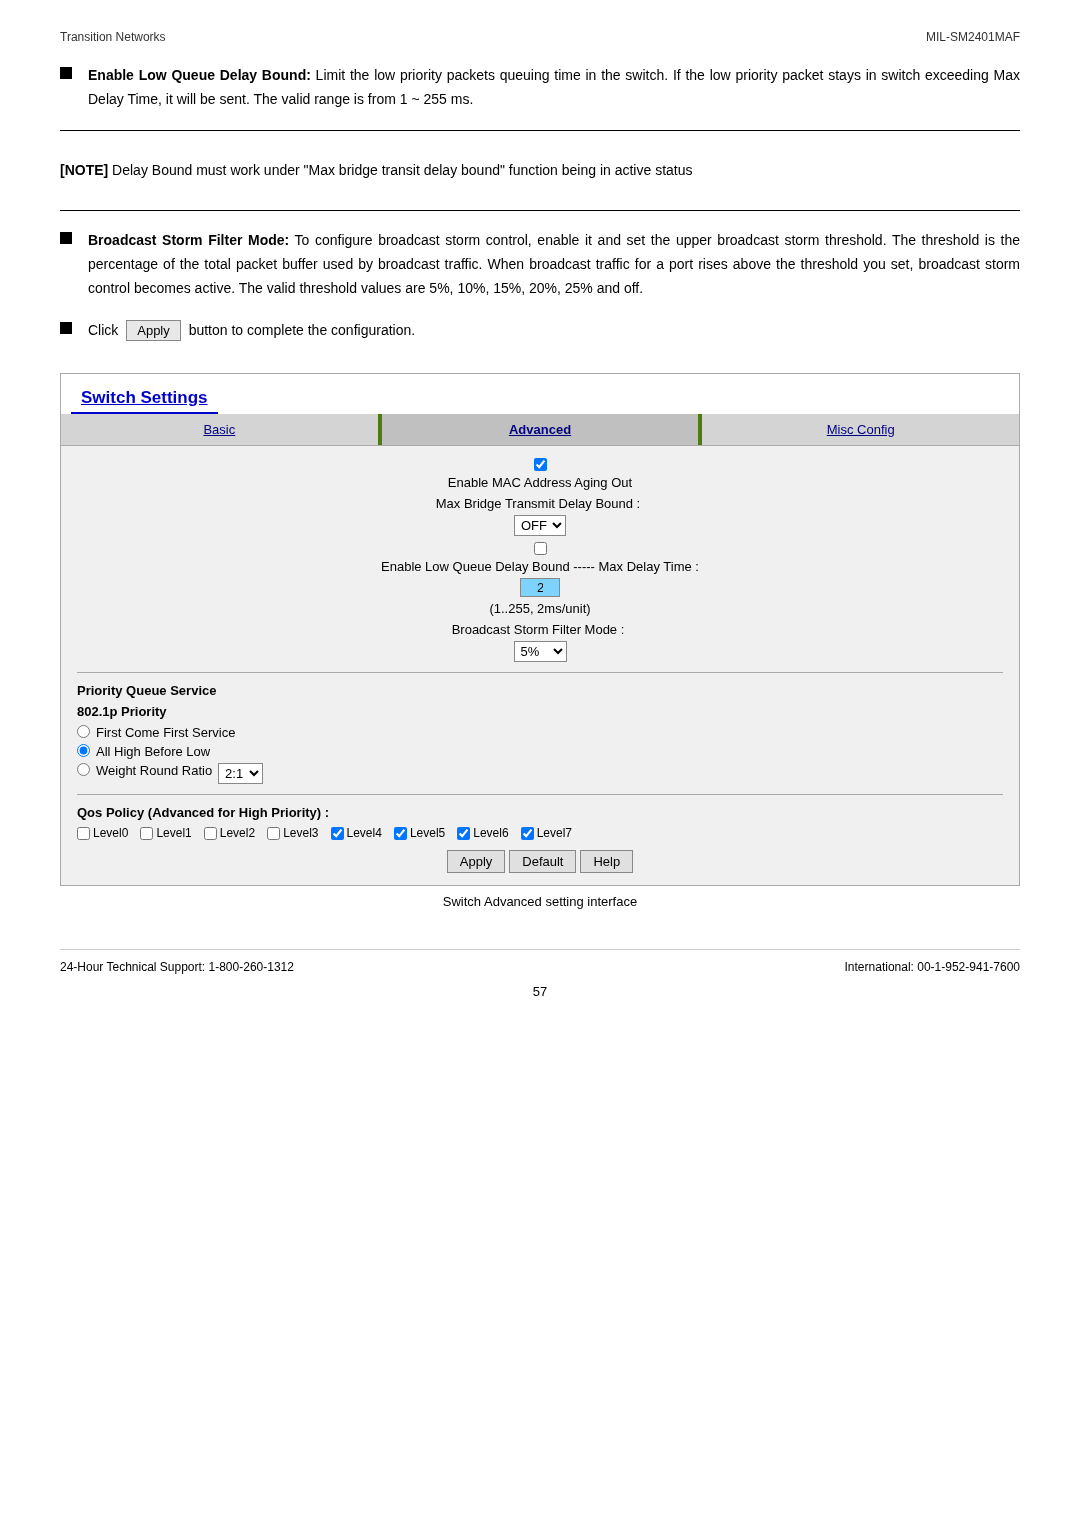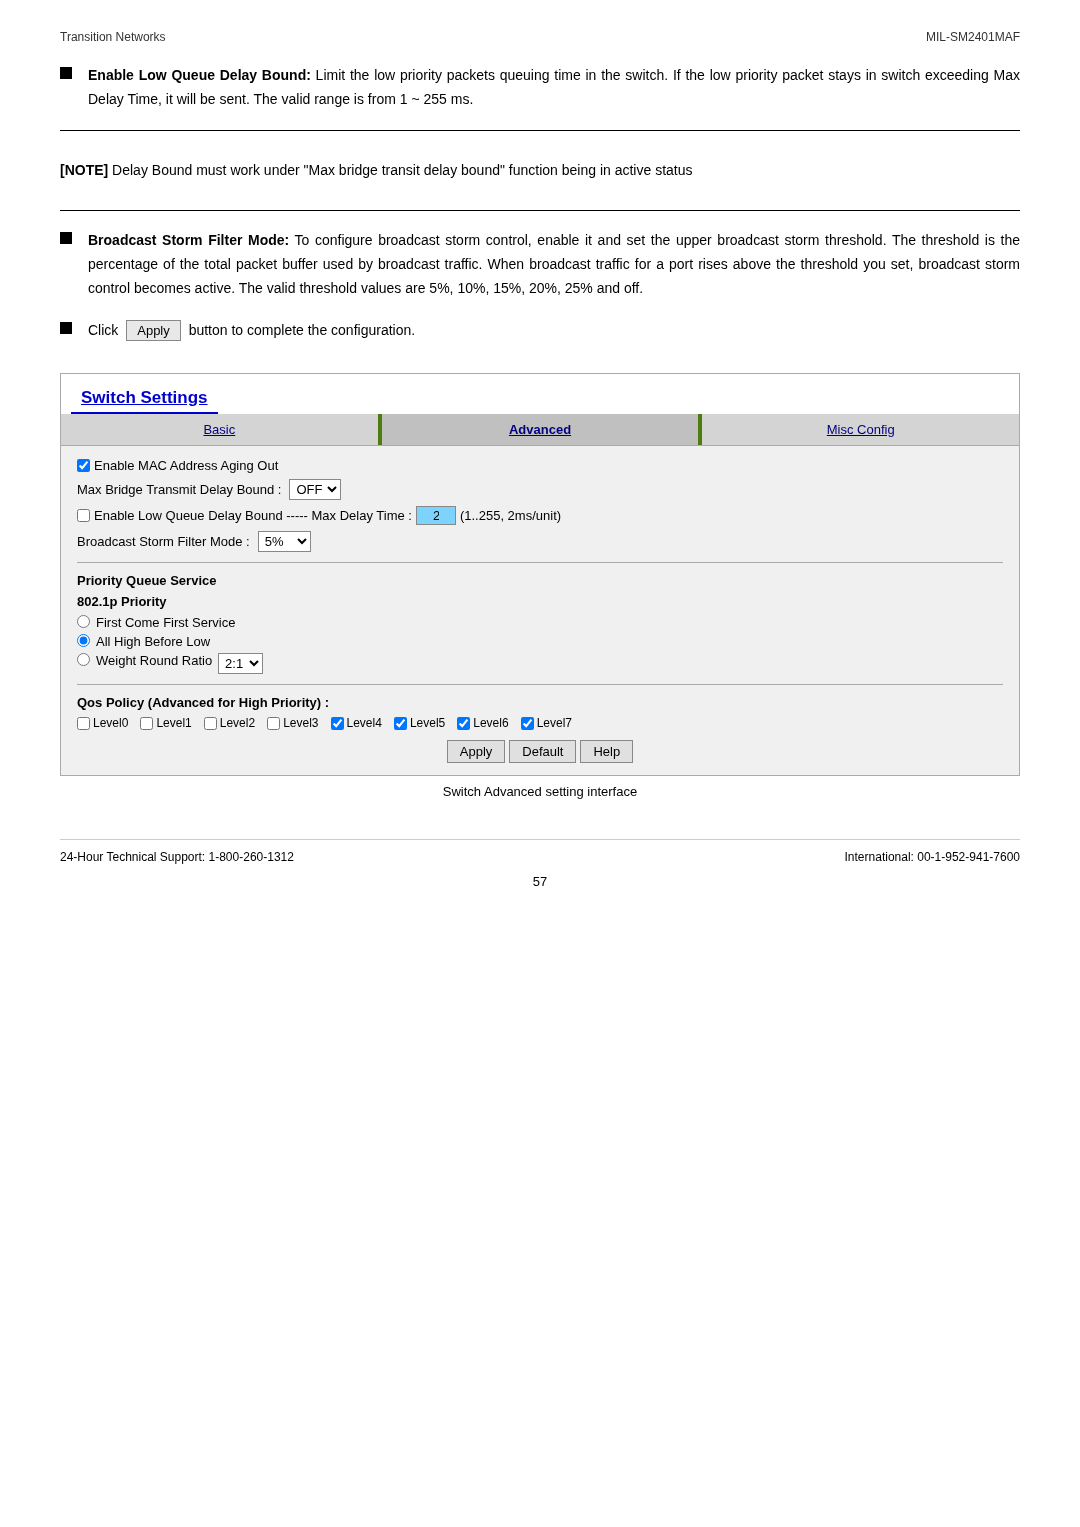--- a/index.html
+++ b/index.html
@@ -99,20 +99,21 @@
       padding: 12px 16px;
       background: #f0f0f0;
     }
     .form-row {
       margin-bottom: 6px;
       display: flex;
       align-items: center;
       flex-wrap: wrap;
       gap: 4px;
       font-size: 13px;
+      flex-direction: column;
     }
     .form-label { margin-right: 4px; }
     input[type="text"].small-input {
       width: 50px;
       border: 1px solid #888;
       padding: 1px 3px;
       font-size: 13px;
       background: #fff;
     }
     input[type="text"].medium-input {

